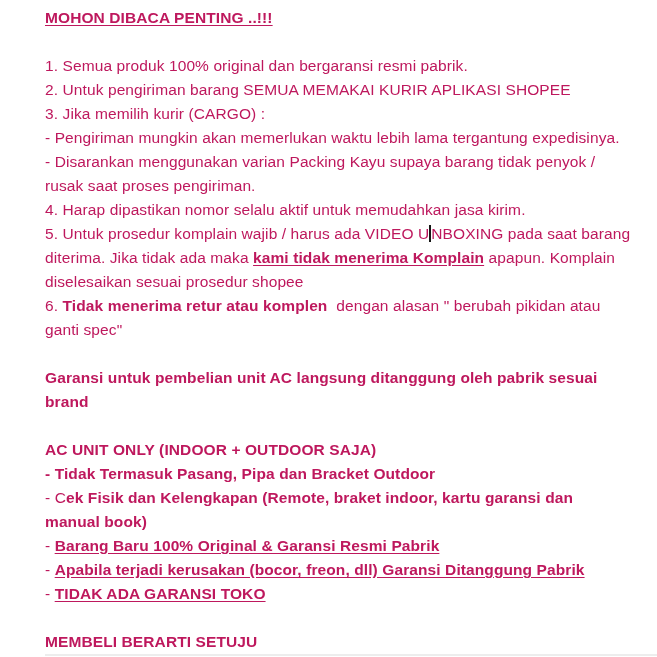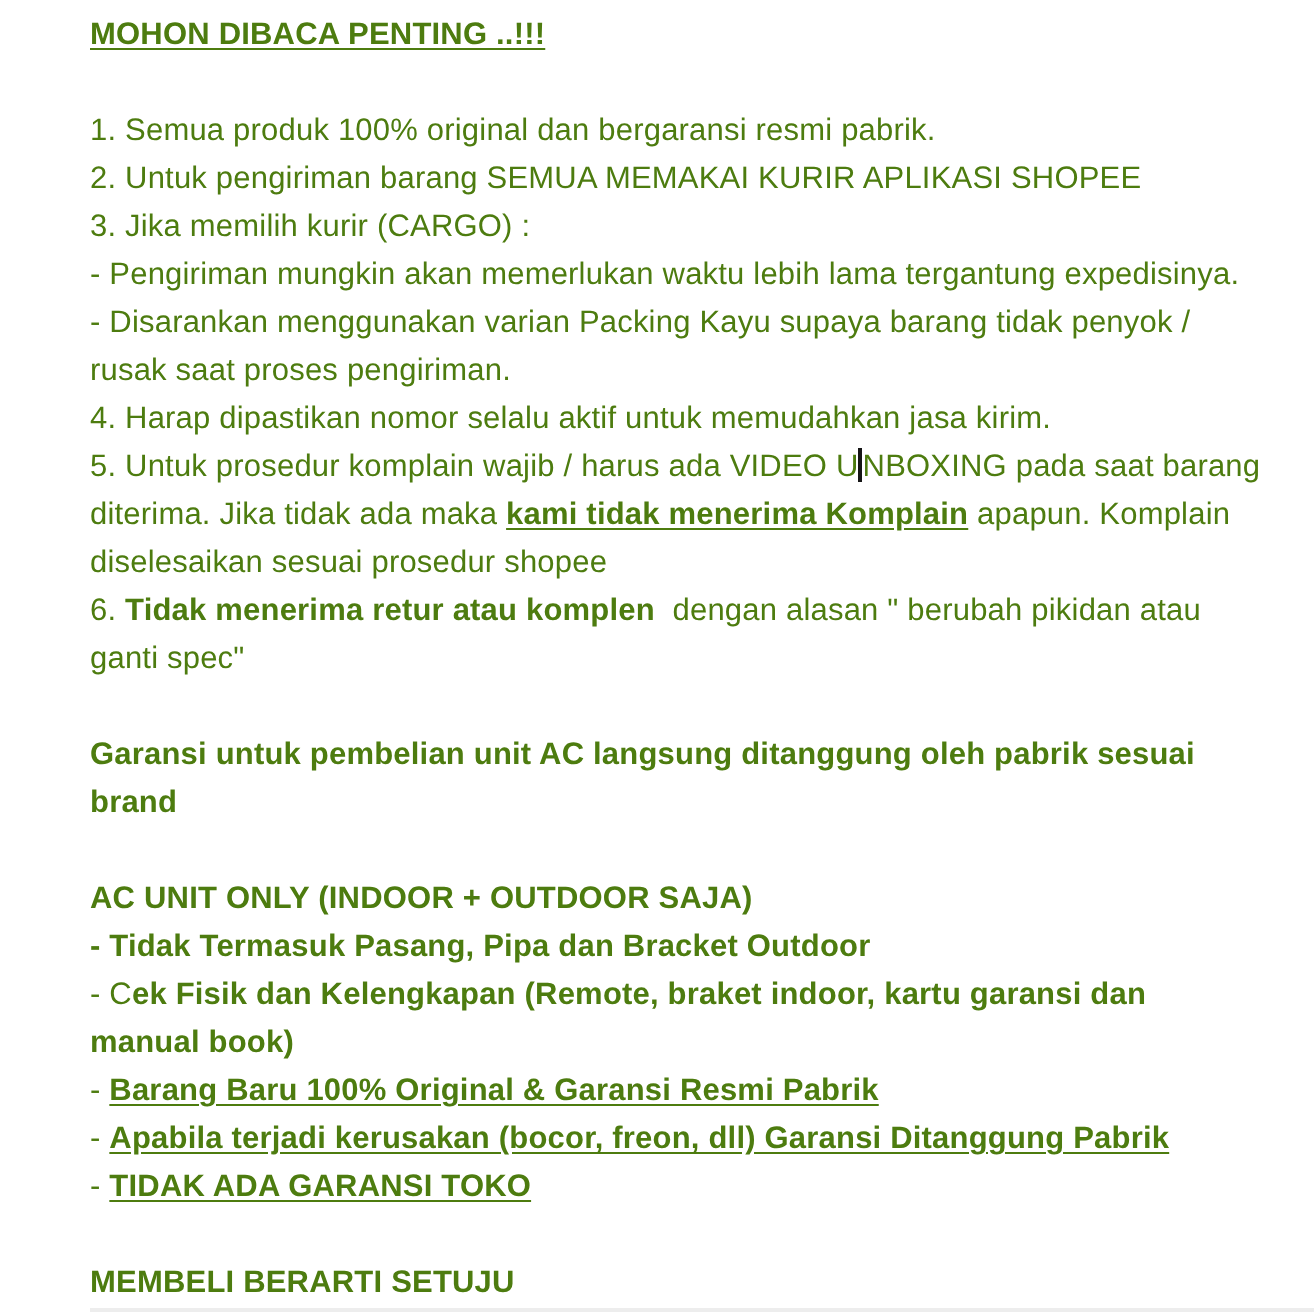--- a/index.html
+++ b/index.html
@@ -19,21 +19,21 @@
     left: 0;
     top: 0;
     width: 657px;
     height: 522px;
     padding: 6px 20px 0 45px;
     box-sizing: border-box;
     font-family: "Liberation Sans", "DejaVu Sans", sans-serif;
     font-size: 15.5px;
     line-height: 24px;
     letter-spacing: 0.1px;
-    color: #4d7c0f;
+    color: #be185d;
     white-space: pre;
     cursor: text;
   }
   .line {
     height: 24px;
   }
   .seg-b { font-weight: bold; }
   .seg-u { text-decoration: underline; text-underline-offset: 2px; }
   .caret {
     display: inline-block;

